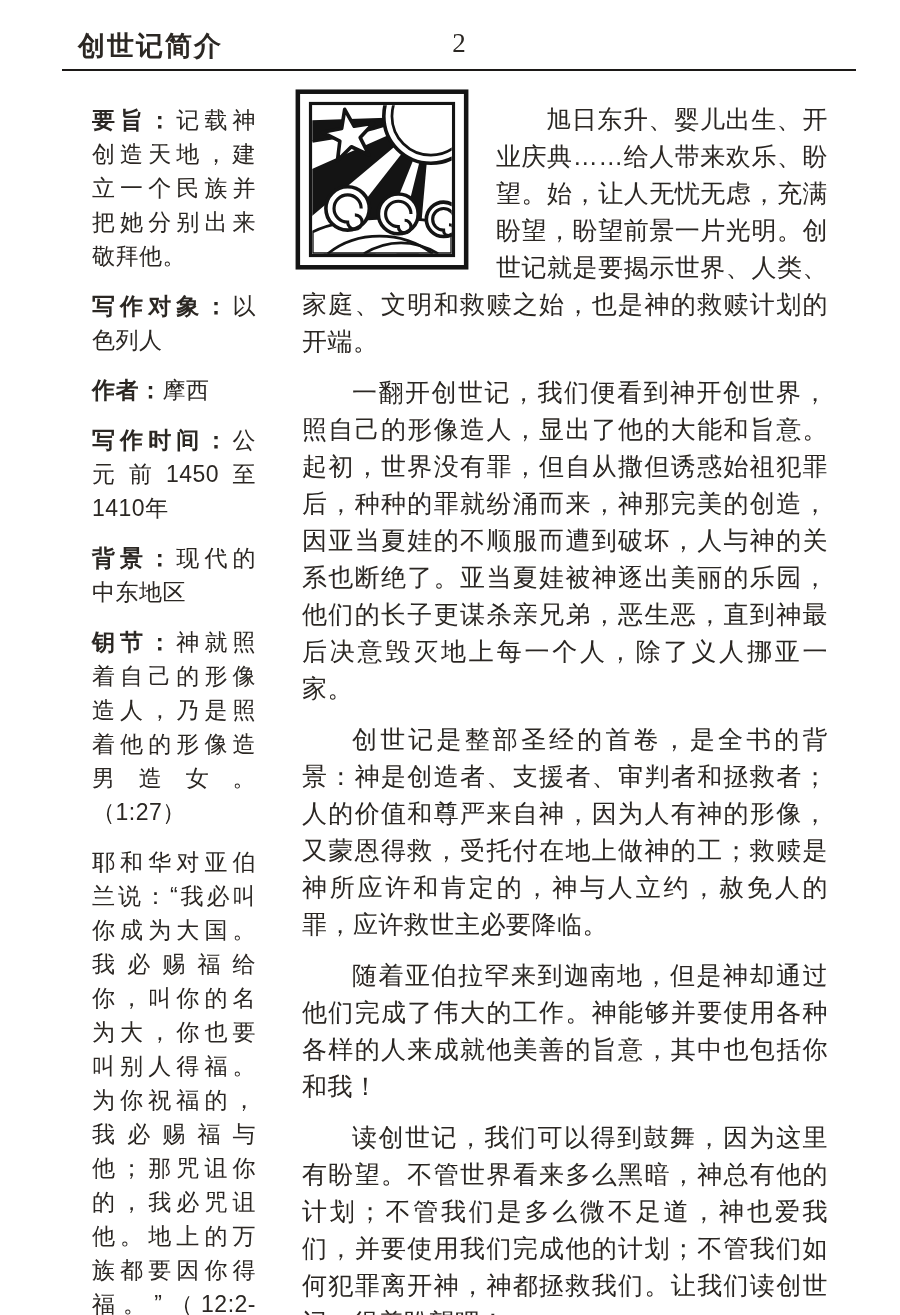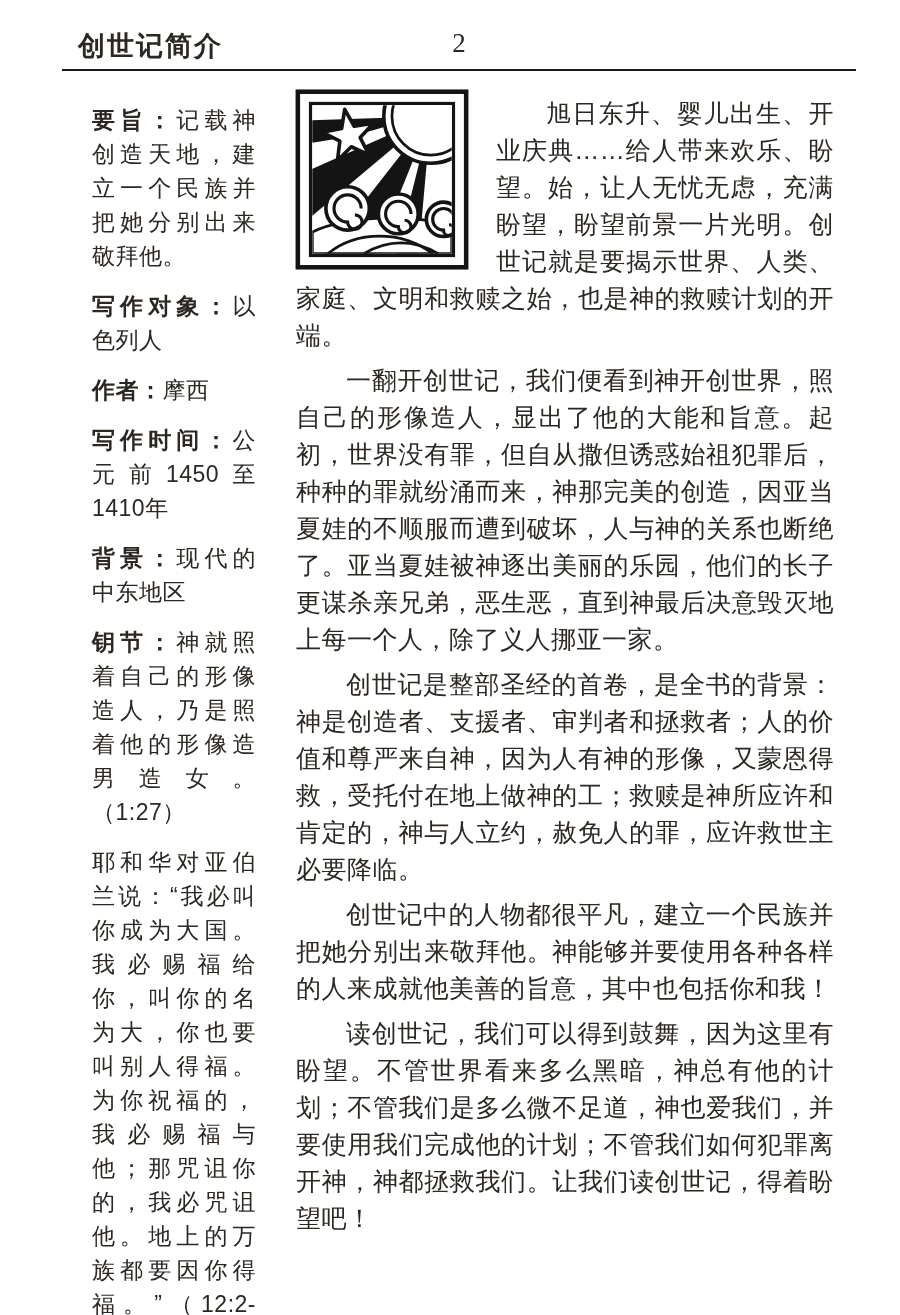--- a/index.html
+++ b/index.html
@@ -21,21 +21,21 @@
   .hdr-rule { border:0; border-top:2.5px solid #1c1917; margin:5px -14px 0 -14px; }
 
   
   .content { display:flex; gap:16px; padding-top:16px; }
   .sidebar { width:196px; flex:0 0 196px; font-size:23px; line-height:34px;
              text-align:justify; letter-spacing:0.5px; }
   .sidebar p { margin:16px; }
   .sidebar b { font-weight:bold; }
   .main { flex:1 1 auto; font-size:25px; line-height:37px; text-align:justify;
           letter-spacing:0.5px; }
-  .main p { margin:8px; text-indent:2em; }
+  .main p { margin:14px; text-indent:2em; }
 
   
   .art { float:left; width:192px; height:181px; margin:2px 16px 4px 0; }
   .art svg { display:block; width:188px; height:181px; }
 </style>
 </head>
 <body>
 
 <div class="page">
 
@@ -98,18 +98,18 @@
               <circle cx="164" cy="144" r="19"></circle>
               <path d="M176,144 A12,12 0 1 0 164,156 A6,6 0 1 0 170,150" fill="none" stroke-width="3.5"></path>
             </g>
           </g>
         </svg>
       </figure>
 
       <p>旭日东升、婴儿出生、开业庆典……给人带来欢乐、盼望。始，让人无忧无虑，充满盼望，盼望前景一片光明。创世记就是要揭示世界、人类、家庭、文明和救赎之始，也是神的救赎计划的开端。</p>
       <p>一翻开创世记，我们便看到神开创世界，照自己的形像造人，显出了他的大能和旨意。起初，世界没有罪，但自从撒但诱惑始祖犯罪后，种种的罪就纷涌而来，神那完美的创造，因亚当夏娃的不顺服而遭到破坏，人与神的关系也断绝了。亚当夏娃被神逐出美丽的乐园，他们的长子更谋杀亲兄弟，恶生恶，直到神最后决意毁灭地上每一个人，除了义人挪亚一家。</p>
       <p>创世记是整部圣经的首卷，是全书的背景：神是创造者、支援者、审判者和拯救者；人的价值和尊严来自神，因为人有神的形像，又蒙恩得救，受托付在地上做神的工；救赎是神所应许和肯定的，神与人立约，赦免人的罪，应许救世主必要降临。</p>
-      <p>创世记中的人物都很平凡，建立一个民族并把她分别出来敬拜他。神能够并要使用各种各样的人来成就他美善的旨意，其中也包括你和我！</p>
+      <p>随着亚伯拉罕来到迦南地，但是神却通过他们完成了伟大的工作。神能够并要使用各种各样的人来成就他美善的旨意，其中也包括你和我！</p>
       <p>读创世记，我们可以得到鼓舞，因为这里有盼望。不管世界看来多么黑暗，神总有他的计划；不管我们是多么微不足道，神也爱我们，并要使用我们完成他的计划；不管我们如何犯罪离开神，神都拯救我们。让我们读创世记，得着盼望吧！</p>
     </div>
 
   </div>
 </div>
 
 </body></html>

